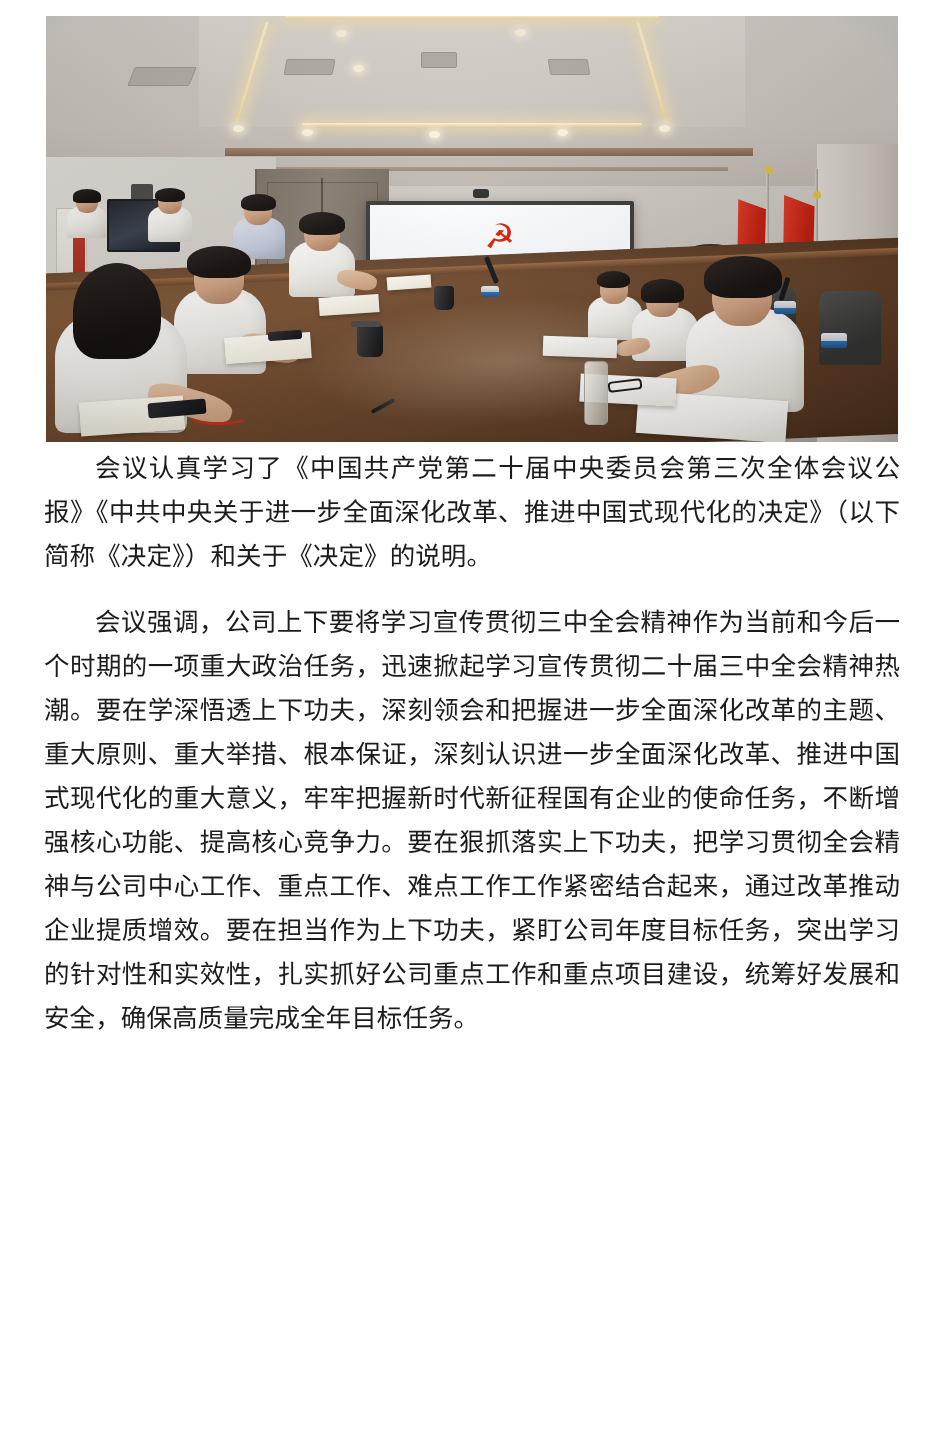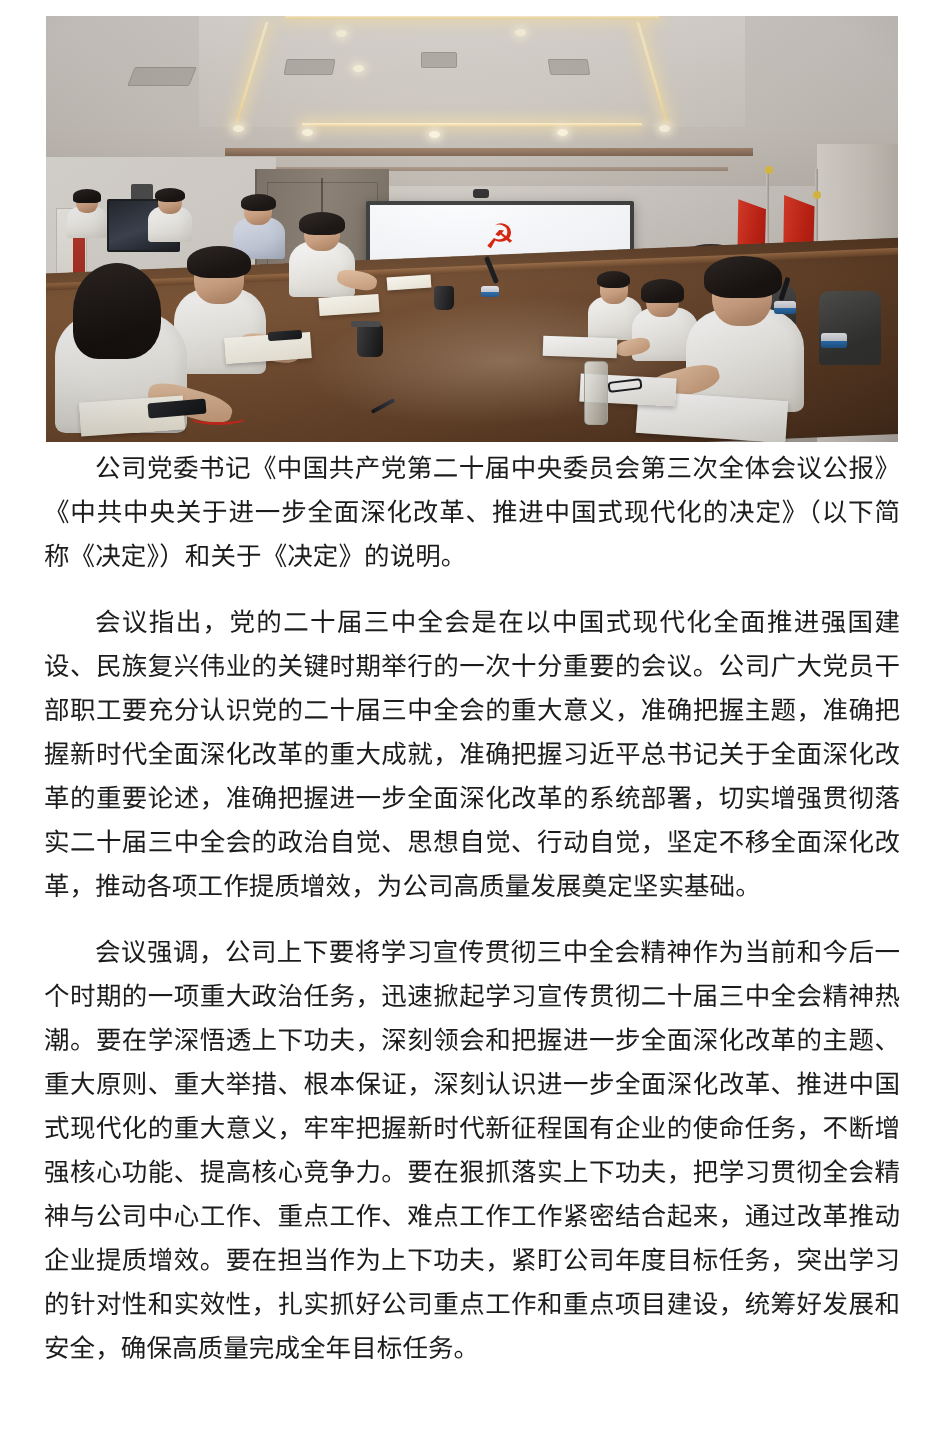--- a/index.html
+++ b/index.html
@@ -562,17 +562,16 @@
       <div class="phone" style="left:12%;bottom:6%;width:58px;height:15px;transform:rotate(-5deg);"></div>
       <div class="phone" style="left:26%;bottom:24%;width:34px;height:9px;transform:rotate(-4deg);"></div>
       <div class="pen" style="left:38%;bottom:8%;width:26px;height:4px;transform:rotate(-28deg);"></div>
       <div class="redmark" style="left:17%;bottom:4%;width:54px;"></div>
       <div class="glasses" style="right:30%;bottom:12%;width:30px;transform:rotate(-7deg);"></div>
 
       <div class="photo-shade"></div>
     </div>
   </figure>
 
-  <p class="para">公司党委书记《中国共产党第二十届中央委员会第三次全体会议公报》《中共中央关于进一步全面深化改革、推进中国式现代化的决定》（以下简称《决定》）和关于《决定》的说明。</p>
-  <p class="para">会议指出，党的二十届三中全会是在以中国式现代化全面推进强国建设、民族复兴伟业的关键时期举行的一次十分重要的会议。公司广大党员干部职工要充分认识党的二十届三中全会的重大意义，准确把握主题，准确把握新时代全面深化改革的重大成就，准确把握习近平总书记关于全面深化改革的重要论述，准确把握进一步全面深化改革的系统部署，切实增强贯彻落实二十届三中全会的政治自觉、思想自觉、行动自觉，坚定不移全面深化改革，推动各项工作提质增效，为公司高质量发展奠定坚实基础。</p>
+  <p class="para">会议认真学习了《中国共产党第二十届中央委员会第三次全体会议公报》《中共中央关于进一步全面深化改革、推进中国式现代化的决定》（以下简称《决定》）和关于《决定》的说明。</p>
   <p class="para">会议强调，公司上下要将学习宣传贯彻三中全会精神作为当前和今后一个时期的一项重大政治任务，迅速掀起学习宣传贯彻二十届三中全会精神热潮。要在学深悟透上下功夫，深刻领会和把握进一步全面深化改革的主题、重大原则、重大举措、根本保证，深刻认识进一步全面深化改革、推进中国式现代化的重大意义，牢牢把握新时代新征程国有企业的使命任务，不断增强核心功能、提高核心竞争力。要在狠抓落实上下功夫，把学习贯彻全会精神与公司中心工作、重点工作、难点工作工作紧密结合起来，通过改革推动企业提质增效。要在担当作为上下功夫，紧盯公司年度目标任务，突出学习的针对性和实效性，扎实抓好公司重点工作和重点项目建设，统筹好发展和安全，确保高质量完成全年目标任务。</p>
 
 </div>
 
 </body></html>

